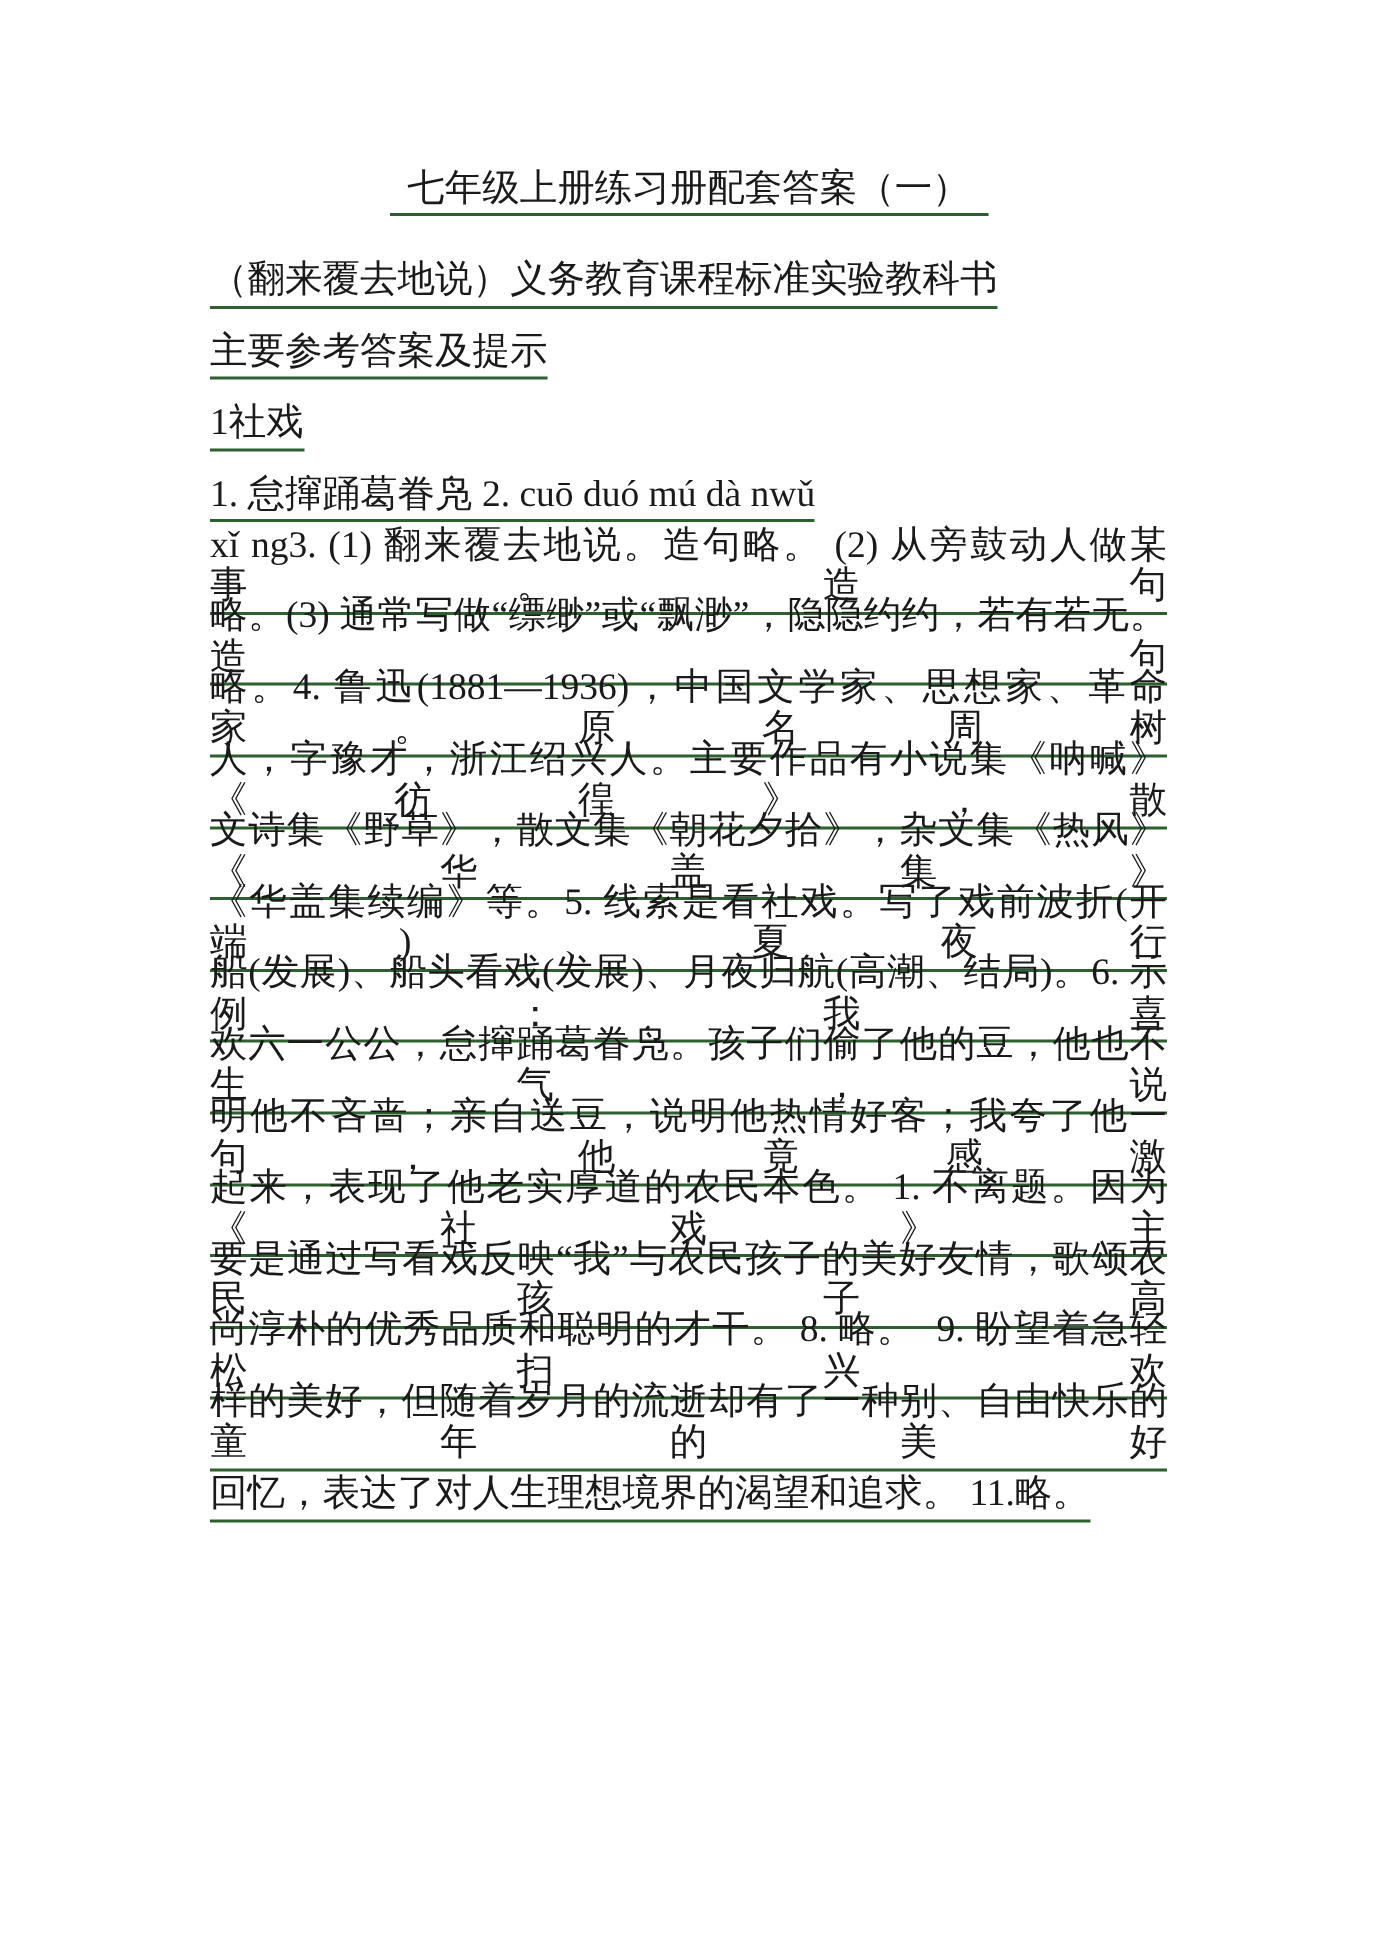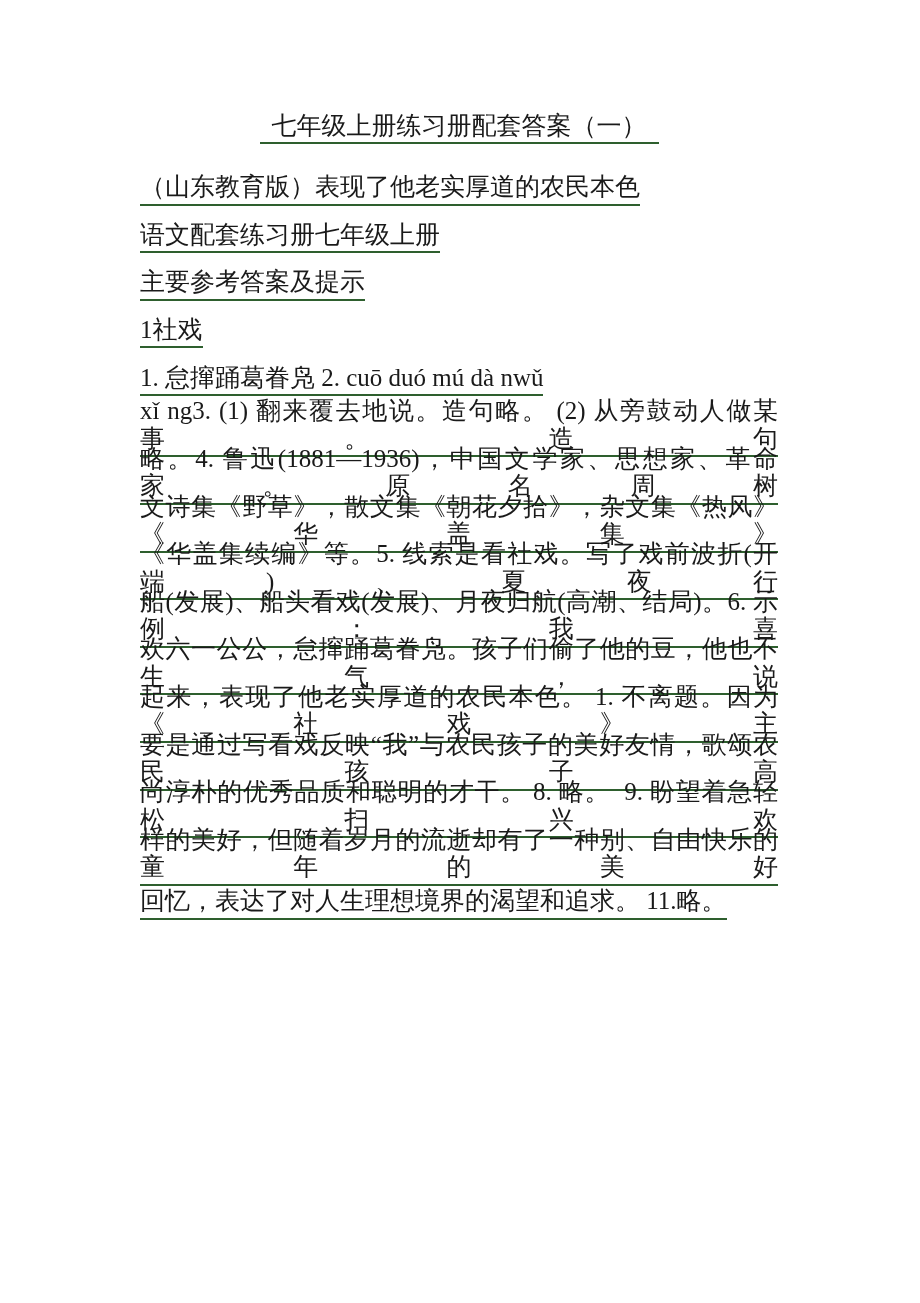--- a/index.html
+++ b/index.html
@@ -54,52 +54,58 @@
 <body>
 
 <div class="page">
   <div class="content">
 
     <div class="row title-row">
       <span class="u">七年级上册练习册配套答案（一）</span>
     </div>
 
     <div class="row">
-      <span class="u">（山东教育版）表现了他老实厚道的农民本色</span>
-    </div>
-    <div class="row">
-      <span class="u">语文配套练习册七年级上册</span>
+      <span class="u">（翻来覆去地说）义务教育课程标准实验教科书</span>
     </div>
     <div class="row">
       <span class="u">主要参考答案及提示</span>
     </div>
     <div class="row">
       <span class="u">1社戏</span>
     </div>
 
     <div class="row">
       <span class="u">1. 怠撺踊葛眷凫 2. cuō duó mú dà nwǔ</span>
     </div>
     <div class="row full">
       <span class="u">xǐ ng3. (1) 翻来覆去地说。造句略。 (2) 从旁鼓动人做某事。造句</span>
     </div>
     <div class="row full">
+      <span class="u">略。(3) 通常写做“缥缈”或“飘渺”，隐隐约约，若有若无。造句</span>
+    </div>
+    <div class="row full">
       <span class="u">略。4. 鲁迅(1881—1936)，中国文学家、思想家、革命家。原名周树</span>
+    </div>
+    <div class="row full">
+      <span class="u">人，字豫才，浙江绍兴人。主要作品有小说集《呐喊》《彷徨》，散</span>
     </div>
     <div class="row full">
       <span class="u">文诗集《野草》，散文集《朝花夕拾》，杂文集《热风》《华盖集》</span>
     </div>
     <div class="row full">
       <span class="u">《华盖集续编》等。5. 线索是看社戏。写了戏前波折(开端)、夏夜行</span>
     </div>
     <div class="row full">
       <span class="u">船(发展)、船头看戏(发展)、月夜归航(高潮、结局)。6. 示例：我喜</span>
     </div>
     <div class="row full">
       <span class="u">欢六一公公，怠撺踊葛眷凫。孩子们偷了他的豆，他也不生气，说</span>
+    </div>
+    <div class="row full">
+      <span class="u">明他不吝啬；亲自送豆，说明他热情好客；我夸了他一句，他竟感激</span>
     </div>
     <div class="row full">
       <span class="u">起来，表现了他老实厚道的农民本色。 1. 不离题。因为《社戏》主</span>
     </div>
     <div class="row full">
       <span class="u">要是通过写看戏反映“我”与农民孩子的美好友情，歌颂农民孩子高</span>
     </div>
     <div class="row full">
       <span class="u">尚淳朴的优秀品质和聪明的才干。 8. 略。  9. 盼望着急轻松扫兴欢</span>
     </div>

